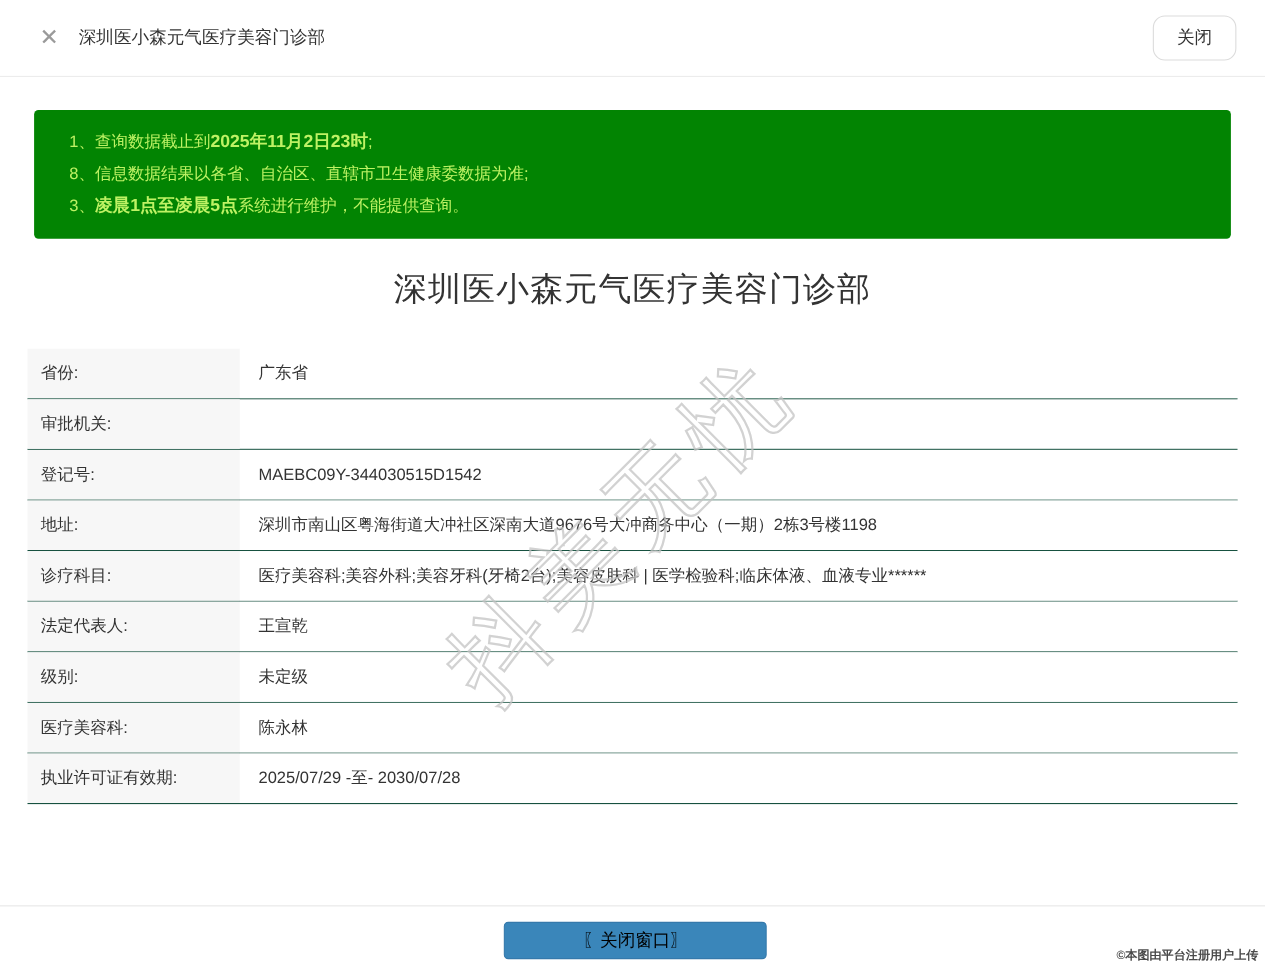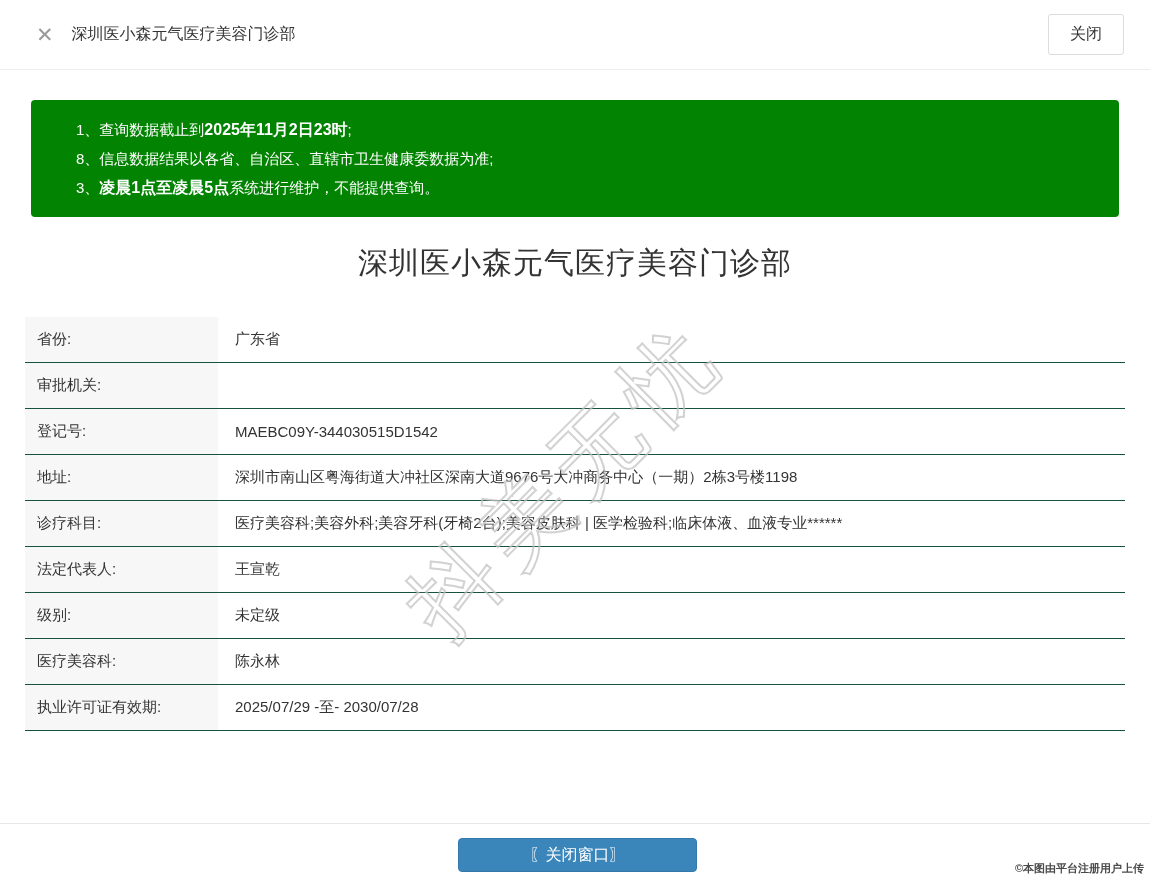--- a/index.html
+++ b/index.html
@@ -26,35 +26,35 @@
     color:#9a9a9a;
     margin-right:18px;
     line-height:1;
     cursor:pointer;
   }
   .topbar-title { font-size:16px; color:#333; }
   .topbar-spacer { flex:1; }
   .btn-close-top {
     background:#fff;
     border:1px solid #dcdcdc;
-    border-radius:3px;
+    border-radius:11px;
     padding:9px 21px;
     font-size:16px;
     color:#333;
     font-family:inherit;
     cursor:pointer;
   }
 
   
   .notice {
     margin:30px 31px 0 31px;
     background:#028402;
     border-radius:4px;
-    padding:15px 20px 15px 45px;
-    color:#ffffff;
+    padding:15px 20px 15px 32px;
+    color:#bef264;
     font-size:15px;
     line-height:29px;
   }
   .notice b { font-weight:bold; font-size:16px; }
 
   
   .main-title {
     height:92px;
     display:flex;
     align-items:center;
@@ -118,21 +118,21 @@
     left:0; right:0; top:823px;
     border-top:1px solid #e7e7e7;
   }
   .btn-close-window {
     position:absolute;
     left:458px; top:838px;
     width:239px; height:34px;
     background:#3a86ba;
     border:1px solid #3579ab;
     border-radius:4px;
-    color:#ffffff;
+    color:#000000;
     font-size:16px;
     font-family:inherit;
     cursor:pointer;
   }
   .credit {
     position:absolute;
     right:6px; bottom:4px;
     font-size:11px;
     color:#4a4a4a;
     font-weight:bold;

